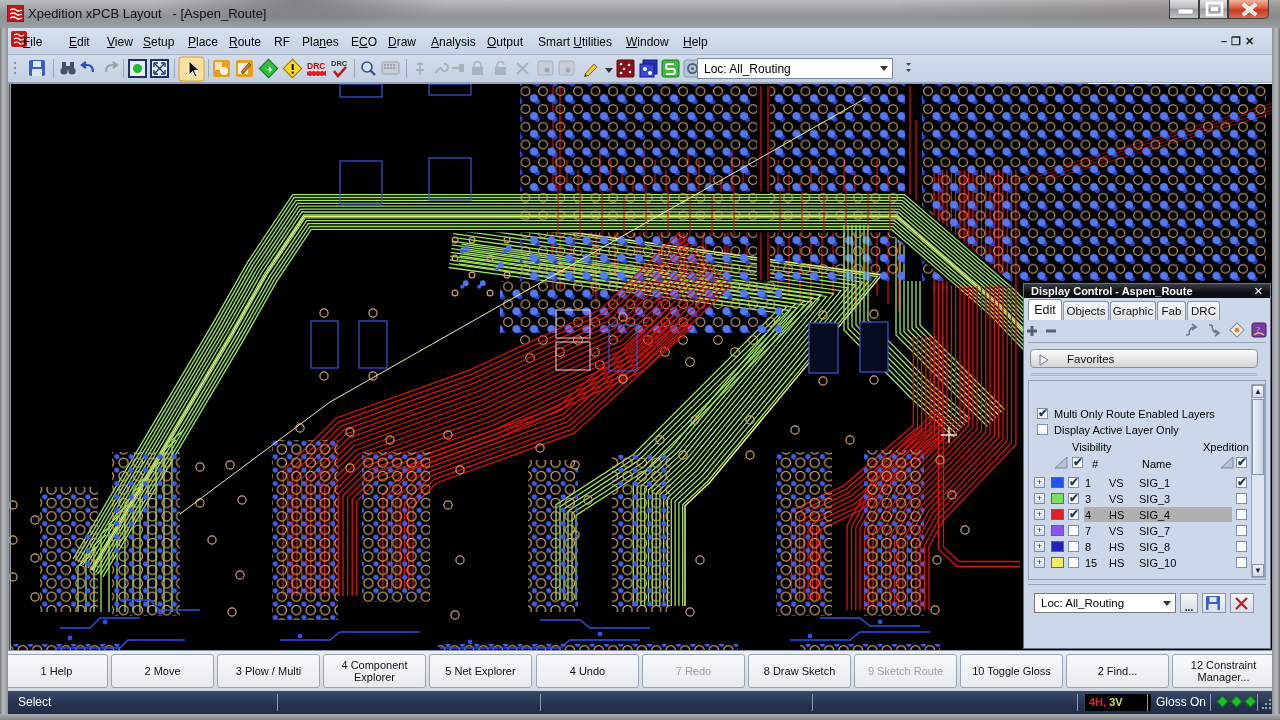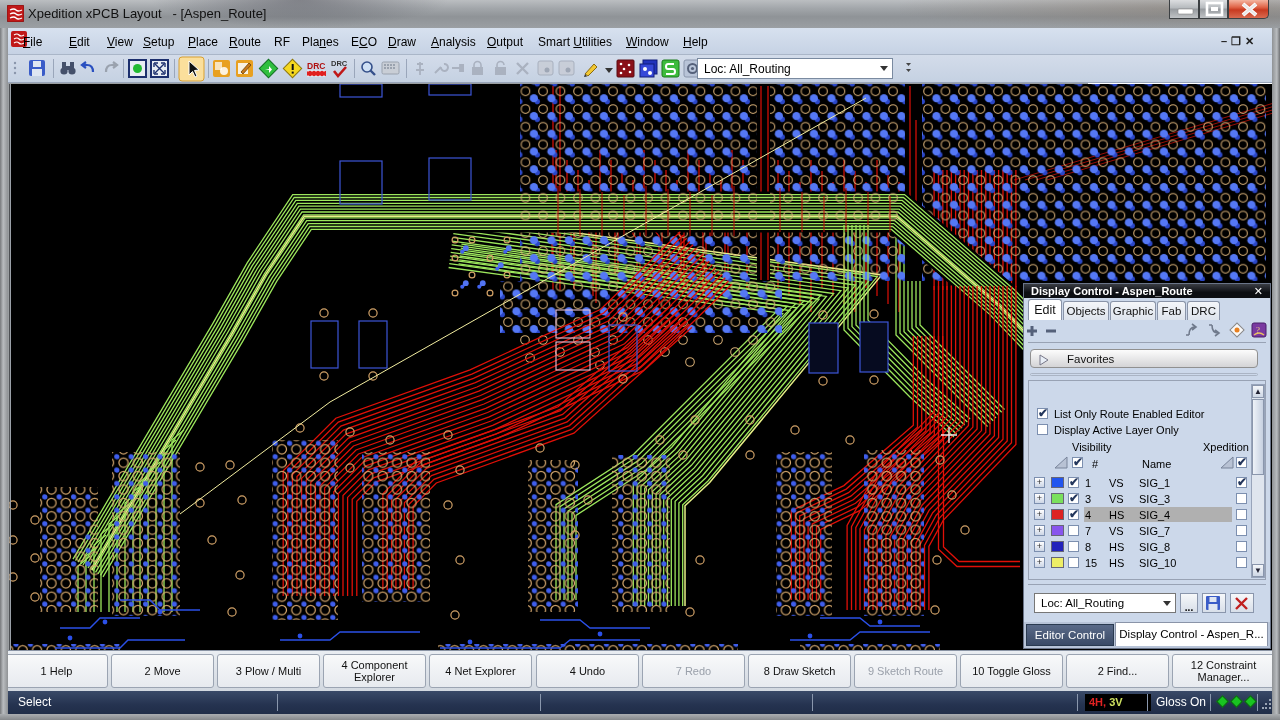--- a/index.html
+++ b/index.html
@@ -641,21 +641,21 @@
 <div class="abs" style="left:6px;top:89px;width:228px;height:3px;border:1px solid #aab4c4;border-radius:2px"></div>
 <div class="abs" style="left:4px;top:96px;width:238px;height:200px;border:1px solid #98a2b4;background:#ccd8ea"></div>
 <div class="abs" id="pscroll">
         <div class="sarrow" style="top:0">▲</div>
         <div class="sarrow" style="bottom:0">▼</div>
         <div class="abs" style="left:0;top:14px;width:12px;height:76px;background:linear-gradient(90deg,#eef2f8,#c6d0e0);border:1px solid #8a96ac"></div>
       </div>
 <div class="cb" style="left:13px;top:124px">
         <span class="chk">✔</span>
       </div>
-      <div class="abs" style="left:30px;top:124px">List Only Route Enabled Editor</div>
+      <div class="abs" style="left:30px;top:124px">Multi Only Route Enabled Layers</div>
 <div class="cb" style="left:13px;top:140px"></div>
       <div class="abs" style="left:30px;top:140px">Display Active Layer Only</div>
 <div class="abs" style="left:48px;top:157px">Visibility</div>
 <div class="abs" style="left:179px;top:157px">Xpedition</div>
 <svg class="abs" style="left:30px;top:172px" width="14" height="13">
         <path d="M1,12 L13,12 L13,1 Z" fill="#b8c2d4" stroke="#78849a"></path>
       </svg>
 <div class="cb" style="left:48px;top:173px">
         <span class="chk">✔</span>
       </div>
@@ -734,40 +734,36 @@
 <div class="abs" id="pcombo">Loc: All_Routing<div class="ar" style="position:absolute;right:4px;top:7px;width:0;height:0;border:4px solid transparent;border-top:5px solid #333"></div></div>
 <div class="pbtn" style="left:156px;width:18px;font-weight:bold;font-size:10px;padding-top:8px">...</div>
 <div class="pbtn" style="left:178px;width:24px"><svg width="16" height="15" style="margin-top:2px">
           <rect width="14" height="14" rx="1" fill="#3a5cc8"></rect>
           <rect x="3.5" y="1" width="7" height="5" fill="#dfe6f2"></rect>
           <rect x="2.5" y="8" width="9" height="6" fill="#dfe6f2"></rect>
         </svg></div>
 <div class="pbtn" style="left:206px;width:24px"><svg width="16" height="15" style="margin-top:2px">
           <path d="M2,2 L13,13 M13,2 L2,13" stroke="#c02020" stroke-width="2.4"></path>
         </svg></div>
-<div class="abs" id="btabs">
-        <div id="btab1">Editor Control</div>
-        <div id="btab2">Display Control - Aspen_R...</div>
-      </div>
  </div>
  <div class="abs" id="fnbar">
   <div class="fnb" style="left:-3px">
         <span>1 Help</span>
       </div>
 <div class="fnb" style="left:103px">
         <span>2 Move</span>
       </div>
 <div class="fnb" style="left:209px">
         <span>3 Plow / Multi</span>
       </div>
 <div class="fnb" style="left:315px">
         <span>4 Component<br>Explorer</span>
       </div>
 <div class="fnb" style="left:421px">
-        <span>4 Net Explorer</span>
+        <span>5 Net Explorer</span>
       </div>
 <div class="fnb" style="left:528px">
         <span>4 Undo</span>
       </div>
 <div class="fnb dis" style="left:634px">
         <span>7 Redo</span>
       </div>
 <div class="fnb" style="left:740px">
         <span>8 Draw Sketch</span>
       </div>

